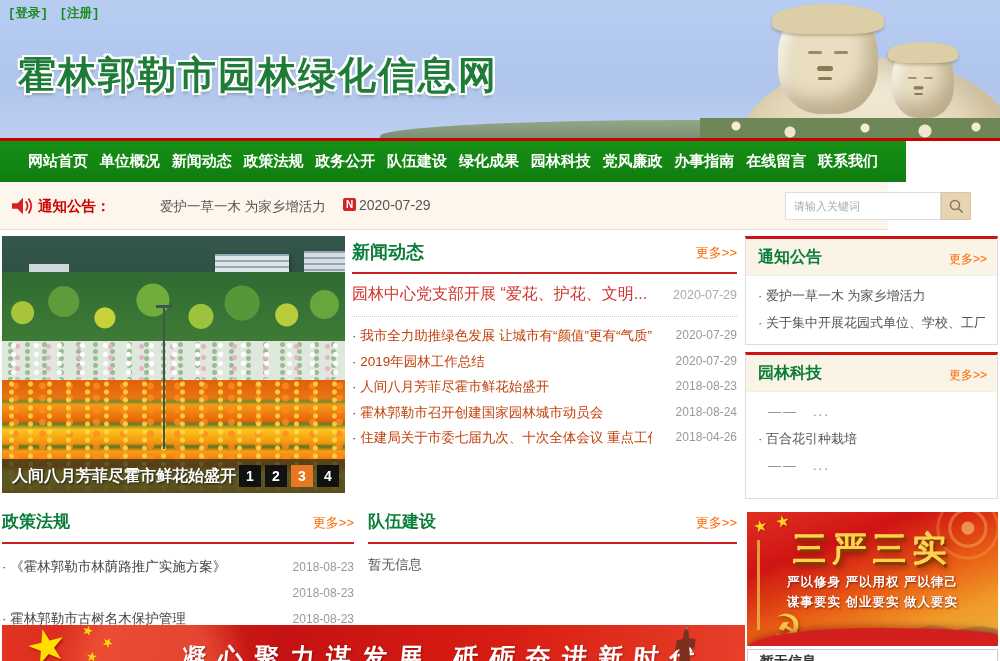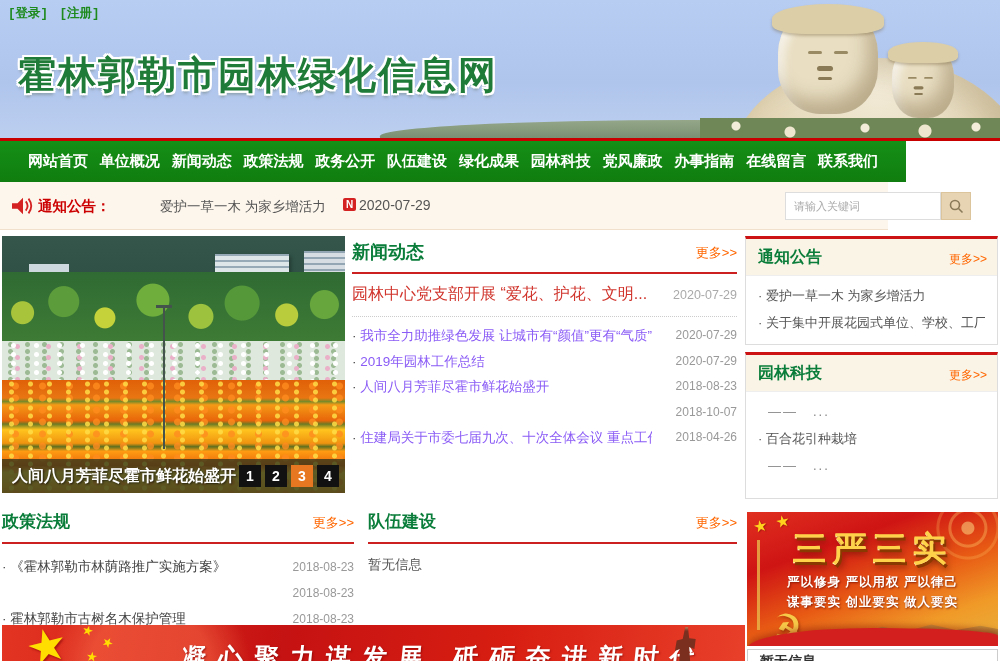--- a/index.html
+++ b/index.html
@@ -113,21 +113,21 @@
   .sec-line { height:2px; background:#cc2020; margin-bottom:10px; }
   .feat-row { position:relative; height:24px; margin-top:2px; }
   .feat-title { color:#d0342c; font-weight:normal; font-size:16px; text-decoration:none; cursor:pointer;
     white-space:nowrap; display:inline-block; max-width:305px; overflow:hidden; }
   .feat-date { position:absolute; right:0; top:4px; color:#aaa; font-size:12.5px; }
   .feat-summary { color:#c1574b; font-size:13px; line-height:21px; text-indent:2em; margin-top:4px;
     height:44px; overflow:hidden; cursor:pointer; }
   .dotted { border-top:1px dotted #ccc; margin:8px 0 6px 0; }
   .nlist { list-style:none; }
   .nlist li { position:relative; height:25.5px; line-height:25.5px; }
-  .nlist .t { color:#8b5cf6; font-size:13.5px; text-decoration:none; cursor:pointer; white-space:nowrap;
+  .nlist .t { color:#c2410c; font-size:13.5px; text-decoration:none; cursor:pointer; white-space:nowrap;
     display:inline-block; max-width:300px; overflow:hidden; }
   .nlist .t::before { content:"· "; color:#444; }
   .nlist .d { position:absolute; right:0; top:0; color:#999; font-size:12px; }
 
   .sidebox { position:absolute; left:745px; width:253px; background:#fff; border:1px solid #ddd; border-top:3px solid #cc1212; }
   .box-notices { top:236px; height:109px; }
   .box-tech { top:352px; height:147px; }
   .box-head { position:relative; height:37px; background:#faf4e6; border-bottom:1px solid #eee; }
   .box-title { position:absolute; left:12px; top:8px; font-size:16px; font-weight:bold; color:#0b7d3b; }
   .box-more { position:absolute; right:10px; top:12px; color:#ff6600; font-size:12px; text-decoration:none; cursor:pointer; }
@@ -289,21 +289,22 @@
       <li>
         <a class="t">我市全力助推绿色发展 让城市有“颜值”更有“气质”</a>
         <span class="d">2020-07-29</span></li>
       <li>
         <a class="t">2019年园林工作总结</a>
         <span class="d">2020-07-29</span></li>
       <li>
         <a class="t">人间八月芳菲尽霍市鲜花始盛开</a>
         <span class="d">2018-08-23</span></li>
       <li>
-        <span class="d">2018-10-07</span></li>
+        <a class="t">霍林郭勒市召开创建国家园林城市动员会</a>
+        <span class="d">2018-08-24</span></li>
       <li>
         <a class="t">住建局关于市委七届九次、十次全体会议 重点工作任...</a>
         <span class="d">2018-04-26</span></li>
     </ul>
   </div>
 
   <div class="sidebox box-notices">
     <div class="box-head">
       <span class="box-title">通知公告</span>
       <a class="box-more">更多&gt;&gt;</a>

